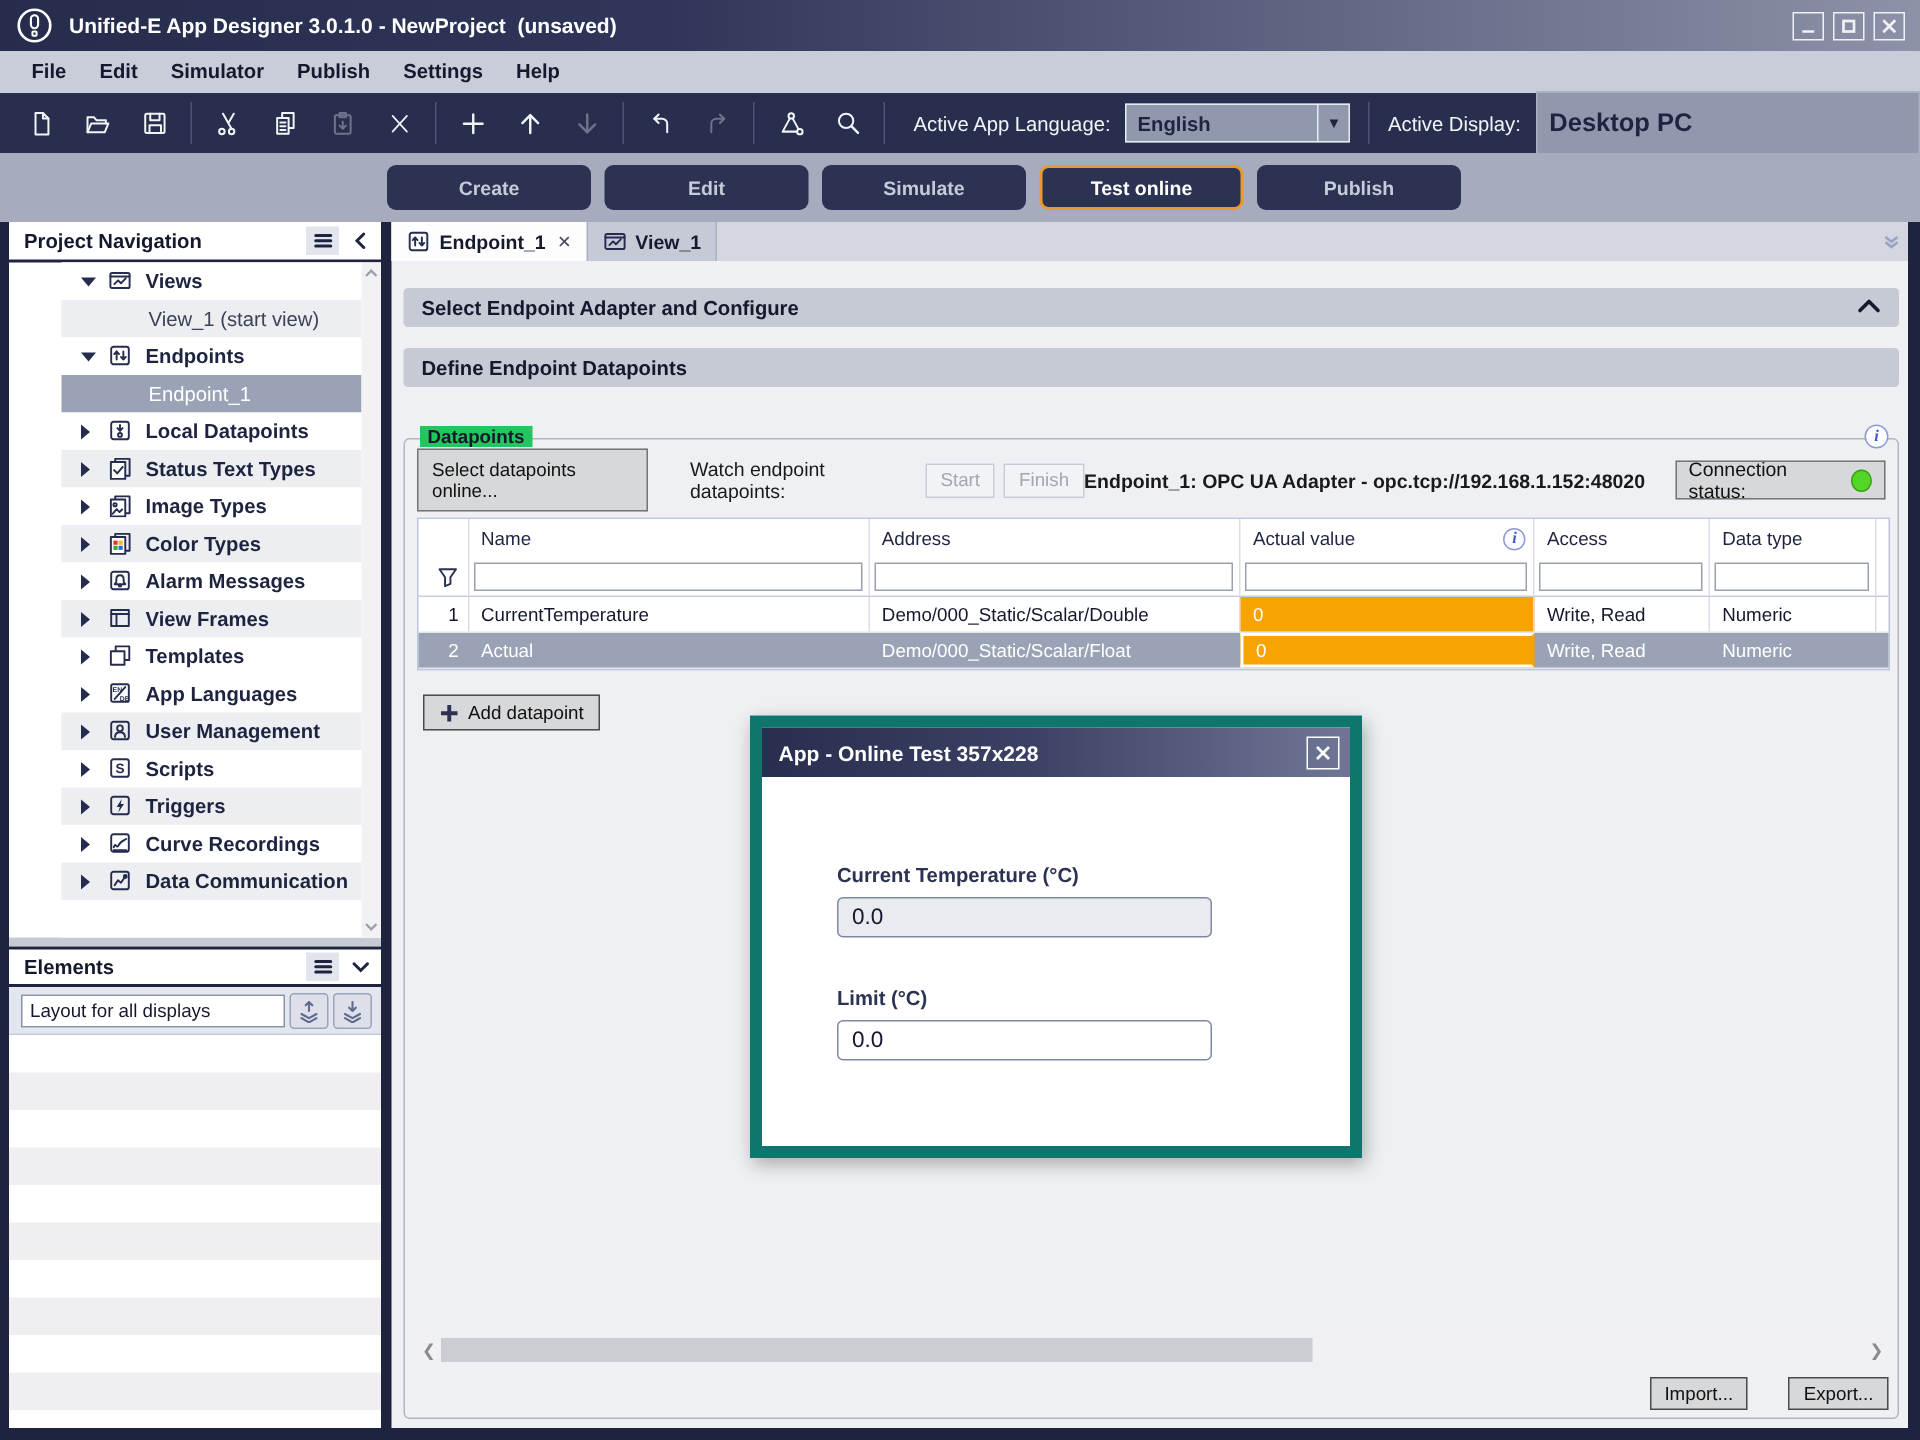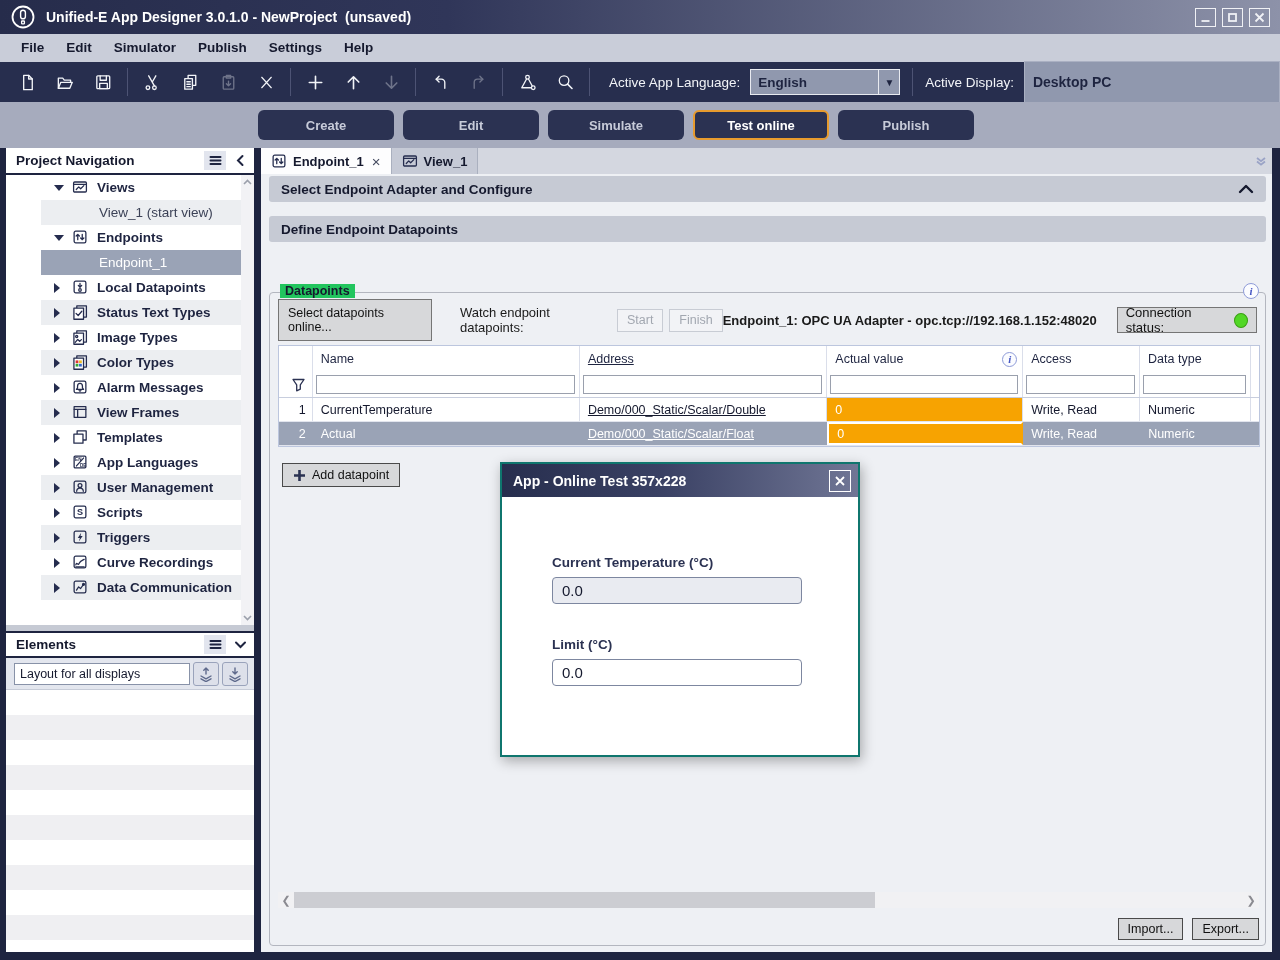--- a/index.html
+++ b/index.html
@@ -27,21 +27,21 @@
   .tbgroups { display:flex; align-items:center; }
   .tbtn { width:38px; height:30px; display:inline-flex; align-items:center; justify-content:center; }
   .tbtn.disabled { opacity:.35; }
   .tbsvg { width:21px; height:21px; stroke:#f2f4f8; stroke-width:1.4; fill:none; stroke-linecap:round; stroke-linejoin:round; }
   .tb-sep { width:1px; height:28px; background:#4d5374; margin:0 5px; display:inline-block; }
   .tb-label { color:#f2f4f8; font-size:13.5px; margin:0 10px 0 14px; white-space:nowrap; }
   .combo { width:150px; height:26px; background:#9098ae; border:1px solid #e8eaf0; display:flex; align-items:center; }
   .combo-text { color:#1e2440; font-size:13.5px; font-weight:600; padding-left:7px; flex:1; }
   .combo-arrow { width:21px; height:100%; border-left:1px solid #e8eaf0; display:flex; align-items:center; justify-content:center; color:#1e2440; font-size:10px; }
   .display-field { flex:1; height:42px; margin-right:0; background:#9098ae; border:1px solid #aab0c2; color:#1e2440;
-    font-size:14px; font-weight:600; display:flex; align-items:center; padding-left:8px; }
+    font-size:17px; font-weight:600; display:flex; align-items:center; padding-left:8px; }
 
   
   .modebar { position:absolute; left:0; top:102px; width:1280px; height:46px; background:#a6abbd;
     display:flex; align-items:center; padding-left:258px; gap:9px; }
   .mode-btn { width:136px; height:30px; background:#2b3252; border-radius:6px; color:#c7cbd9;
     font-size:13px; font-weight:600; display:flex; align-items:center; justify-content:center; }
   .mode-btn.active { color:#fff; font-weight:700; border:2px solid var(--accent-orange,#e79b2e); }
 
   
   .bodyrow { position:absolute; left:0; top:148px; width:1280px; height:804px; background:#1e2440;
@@ -90,21 +90,21 @@
   .tab { display:flex; align-items:center; padding:0 10px; background:#c6cad6; border-right:1px solid #aab0bf; }
   .tab.active { background:#fdfdfe; }
   .tab-icon { width:16px; height:16px; margin-right:6px; display:inline-flex; }
   .tab-label { font-size:13px; font-weight:700; color:#15192e; }
   .tab-close { margin-left:8px; color:#454b60; font-size:15px; line-height:1; }
   .tab-fill { flex:1; }
   .tab-chevron { width:22px; display:flex; align-items:center; justify-content:center; }
   .tab-chevron svg { width:12px; height:12px; stroke:#9aa3c6; stroke-width:1.8; fill:none; }
 
   
-  .content { flex:1; position:relative; padding-top:2px; }
+  .content { flex:1; position:relative; padding-top:18px; }
   .section-bar { height:26px; margin:0 6px 0 8px; background:#c6cad4; border-radius:3px; display:flex; align-items:center; padding:0 12px; }
   .section-bar + .section-bar { margin-top:14px; }
   .section-title { font-size:13.5px; font-weight:700; color:#15192e; flex:1; }
   .chevron-up svg { width:16px; height:10px; stroke:#15192e; stroke-width:2.4; fill:none; stroke-linecap:round; stroke-linejoin:round; }
 
   .groupbox { position:absolute; left:8px; right:6px; top:118px; bottom:6px; border:1px solid #b3b6bf; border-radius:4px; }
   .gb-legend { position:absolute; top:-9px; left:10px; background:#22c55e; padding:0 5px; font-size:12.5px; font-weight:700; color:#15192e; }
   .info-badge { width:16px; height:16px; border-radius:50%; border:1px solid #8e9bd8; background:#fbfcff; color:#4656c4;
     font-family:"Liberation Serif",serif; font-style:italic; font-weight:700; font-size:11px;
     display:inline-flex; align-items:center; justify-content:center; line-height:1; }
@@ -122,44 +122,44 @@
 
   
   .dtable { margin:12px 0 0 8px; width:982px; border:1px solid #bcc6de; background:#fff; }
   .trow { display:flex; align-items:stretch; }
   .trow.thead { height:26px; }
   .trow.tfilter { height:26px; border-bottom:1px solid #c8cede; }
   .trow.tdata { height:24px; border-bottom:1px solid #e2e5ee; }
   .trow.tdata.sel { background:var(--sel-gray,#9aa3b6); }
   .tcell { display:flex; align-items:center; padding-left:8px; font-size:12.5px; color:#15192e; border-right:1px solid #dadeea; overflow:hidden; white-space:nowrap; }
   .c0 { width:34px; justify-content:flex-end; padding:0 6px 0 0; }
-  .c1 { width:270px; } .c2 { width:250px;text-decoration:underline; } .c3 { width:198px; } .c4 { width:118px; } .c5 { width:112px; }
+  .c1 { width:270px; } .c2 { width:250px; } .c3 { width:198px; } .c4 { width:118px; } .c5 { width:112px; }
   .tfill { flex:1; border-right:none; }
   .thead .tcell { color:#1e2440; }
   .tdata.sel .tcell { color:#fff; border-right-color:transparent; }
   .val { background:var(--hl-orange,#f7a301); color:#fff !important; }
   .val.selval { border:2px solid #fff; }
   .finput { margin:3px 4px 3px 3px; flex:1; height:19px; border:1px solid #9aa0ad; background:#fff; min-width:0; }
   .funnel svg { width:15px; height:15px; stroke:#2b3252; stroke-width:1.3; fill:none; stroke-linejoin:round; }
   .thead .info-badge { margin-left:auto; margin-right:5px; width:15px; height:15px; }
 
   .add-btn { margin:16px 0 0 12px; background:#d7d8da; border:1px solid #4a4a4a; height:24px; padding:0 10px;
     display:inline-flex; align-items:center; font-size:12.5px; color:#111; }
   .add-btn svg { width:13px; height:13px; stroke:#2b3252; stroke-width:2.6; margin-right:6px; }
 
   
   .hscroll { position:absolute; left:8px; right:6px; bottom:37px; height:16px; background:#f1f1f3; display:flex; align-items:center; }
   .hs-arrow { width:16px; height:16px; display:flex; align-items:center; justify-content:center; color:#8a8a90; font-size:11px; }
   .hs-thumb { width:581px; height:16px; background:#cccdd2; }
   .hs-track { flex:1; }
-  .ie-btns { position:absolute; right:6px; bottom:5px; display:flex; gap:9px; }
+  .ie-btns { position:absolute; right:6px; bottom:5px; display:flex; gap:27px; }
   .ie-btns .btn-gray { height:22px; border-color:#4a4a4a; }
 
   
-  .dialog { position:absolute; left:500px; top:462px; width:360px; height:295px; border:2px solid #0f766e; background:#fff;
+  .dialog { position:absolute; left:500px; top:477px; width:408px; height:295px; border:8px solid #0f766e; background:#fff;
     box-shadow:2px 4px 12px rgba(0,0,0,.3); z-index:50; }
   .dlg-title { height:33px; background:linear-gradient(90deg,#272e4e 0%,#3a4164 45%,#707695 100%);
     display:flex; align-items:center; padding:0 7px 0 11px; }
   .dlg-title-text { color:#fff; font-size:14px; font-weight:600; flex:1; }
   .dlg-close { width:22px; height:22px; border:1.6px solid #fff; display:flex; align-items:center; justify-content:center; }
   .dlg-close svg { width:10px; height:10px; stroke:#fff; stroke-width:1.8; fill:none; }
   .dlg-body { padding:58px 0 0 50px; }
   .dfield { margin-bottom:33px; }
   .dlabel { font-size:13.5px; font-weight:700; color:#2b3252; margin-bottom:7px; }
   .dinput { width:250px; height:27px; border:1px solid #7d87a0; border-radius:4px; background:#fff; font-size:15px; color:#15192e;

